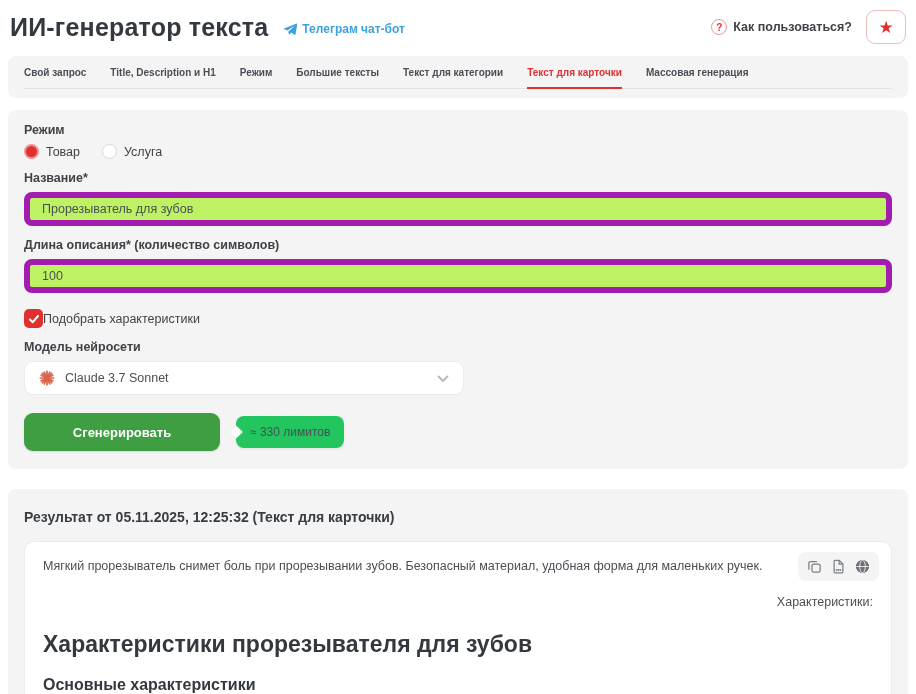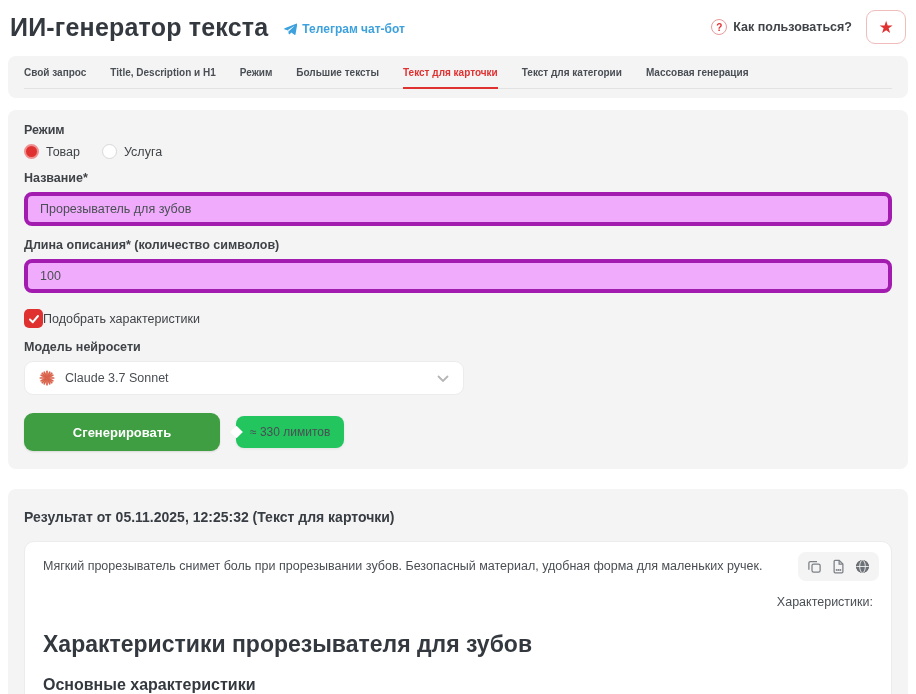--- a/index.html
+++ b/index.html
@@ -37,21 +37,21 @@
   .tab.active { color: #e03131; border-bottom-color: #e03131; }
 
   
   .form-panel { margin-top: 12px; background: #f4f4f4; border-radius: 8px; padding: 13px 16px 18px 16px; }
   .field-label { font-size: 12.5px; font-weight: 700; color: #3f4347; margin: 12px 0 7px 0; }
   .field-label.first { margin-top: 0; }
   .radio-row { display: flex; align-items: center; gap: 22px; }
   .radio-opt { display: inline-flex; align-items: center; gap: 7px; font-size: 12.5px; color: #3f4347; cursor: pointer; }
   .radio { width: 15px; height: 15px; border-radius: 50%; background: #fff; border: 1px solid #d8d8d8; }
   .radio.checked { background: #e03131; border: 2px solid #ef9090; }
-  .text-input { display: block; width: 100%; height: 34px; background: #f0abfc; border: 4px solid #a21caf;
+  .text-input { display: block; width: 100%; height: 34px; background: #bef264; border: 6px solid #a21caf;
                 border-radius: 8px; padding: 0 12px; font-size: 12.5px; color: #4a4f54;
                 font-family: inherit; outline: none; }
   .check-row { display: flex; align-items: center; margin-top: 16px; }
   .checkbox { width: 19px; height: 19px; background: #e03131; border-radius: 5px; display: inline-flex;
               align-items: center; justify-content: center; cursor: pointer; }
   .check-label { font-size: 12.5px; color: #3f4347; }
   .model-select { width: 440px; height: 34px; background: #fff; border: 1px solid #ececec; border-radius: 9px;
                   display: flex; align-items: center; padding: 0 14px; cursor: pointer; }
   .model-select .model-name { margin-left: 10px; font-size: 12.5px; color: #4a4f54; }
   .model-select .chev { margin-left: auto; color: #b5b5b5; }
@@ -103,22 +103,22 @@
       <span class="star">★</span>
     </button>
   </div>
 
   <div class="tabbar">
     <div class="tabs-row">
       <span class="tab">Свой запрос</span>
       <span class="tab">Title, Description и H1</span>
       <span class="tab">Режим</span>
       <span class="tab">Большие тексты</span>
+      <span class="tab">Текст для категории</span>
       <span class="tab active">Текст для карточки</span>
-      <span class="tab">Текст для категории</span>
       <span class="tab">Массовая генерация</span>
     </div>
   </div>
 
   <div class="form-panel">
     <div class="field-label first">Режим</div>
     <div class="radio-row">
       <label class="radio-opt">
         <span class="radio checked"></span>
         <span>Товар</span>

